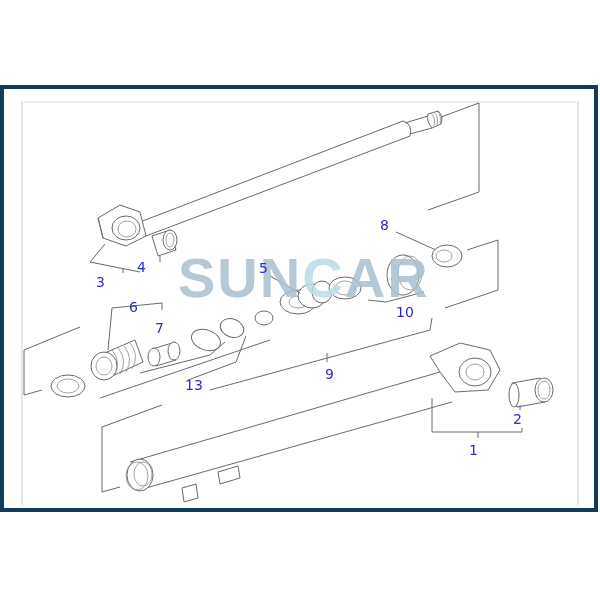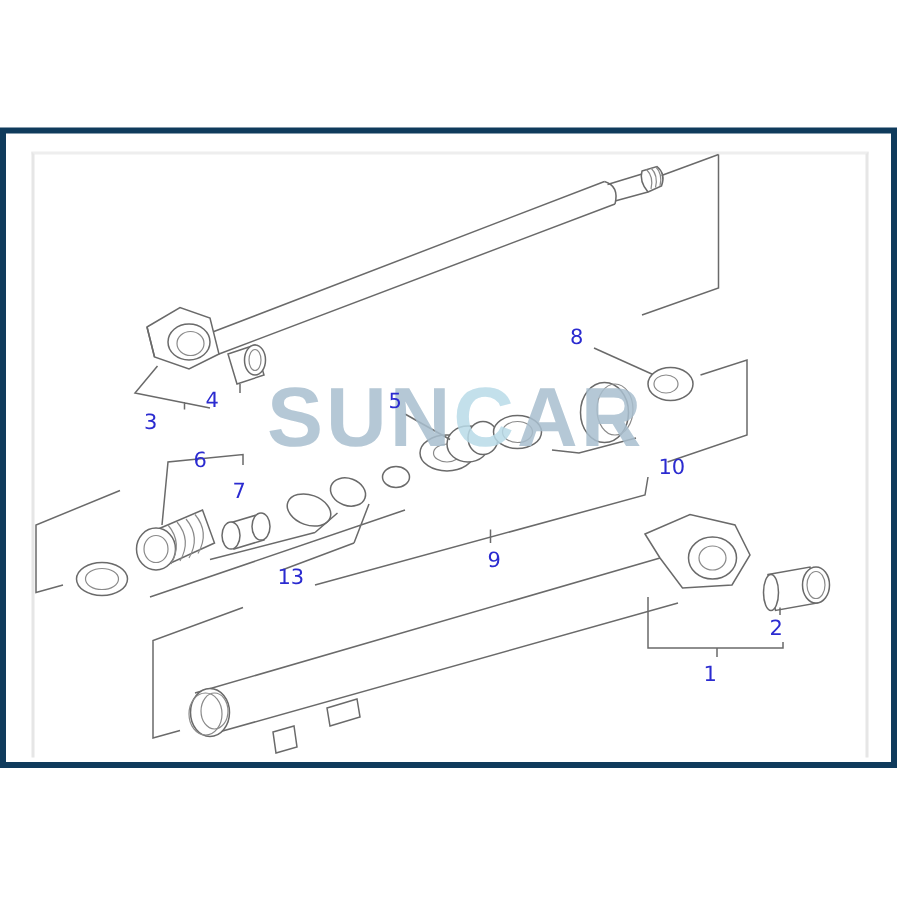--- a/index.html
+++ b/index.html
@@ -131,14 +131,14 @@
 
 <span class="label" style="left:469px; top:443px;">1</span>
 <span class="label" style="left:513px; top:412px;">2</span>
 <span class="label" style="left:96px; top:275px;">3</span>
 <span class="label" style="left:137px; top:260px;">4</span>
 <span class="label" style="left:259px; top:261px;">5</span>
 <span class="label" style="left:129px; top:300px;">6</span>
 <span class="label" style="left:155px; top:321px;">7</span>
 <span class="label" style="left:380px; top:218px;">8</span>
 <span class="label" style="left:325px; top:367px;">9</span>
-<span class="label" style="left:396px; top:305px;margin-left:43px;">10</span>
+<span class="label" style="left:396px; top:305px;">10</span>
 <span class="label" style="left:185px; top:378px;">13</span>
 
 </body></html>

